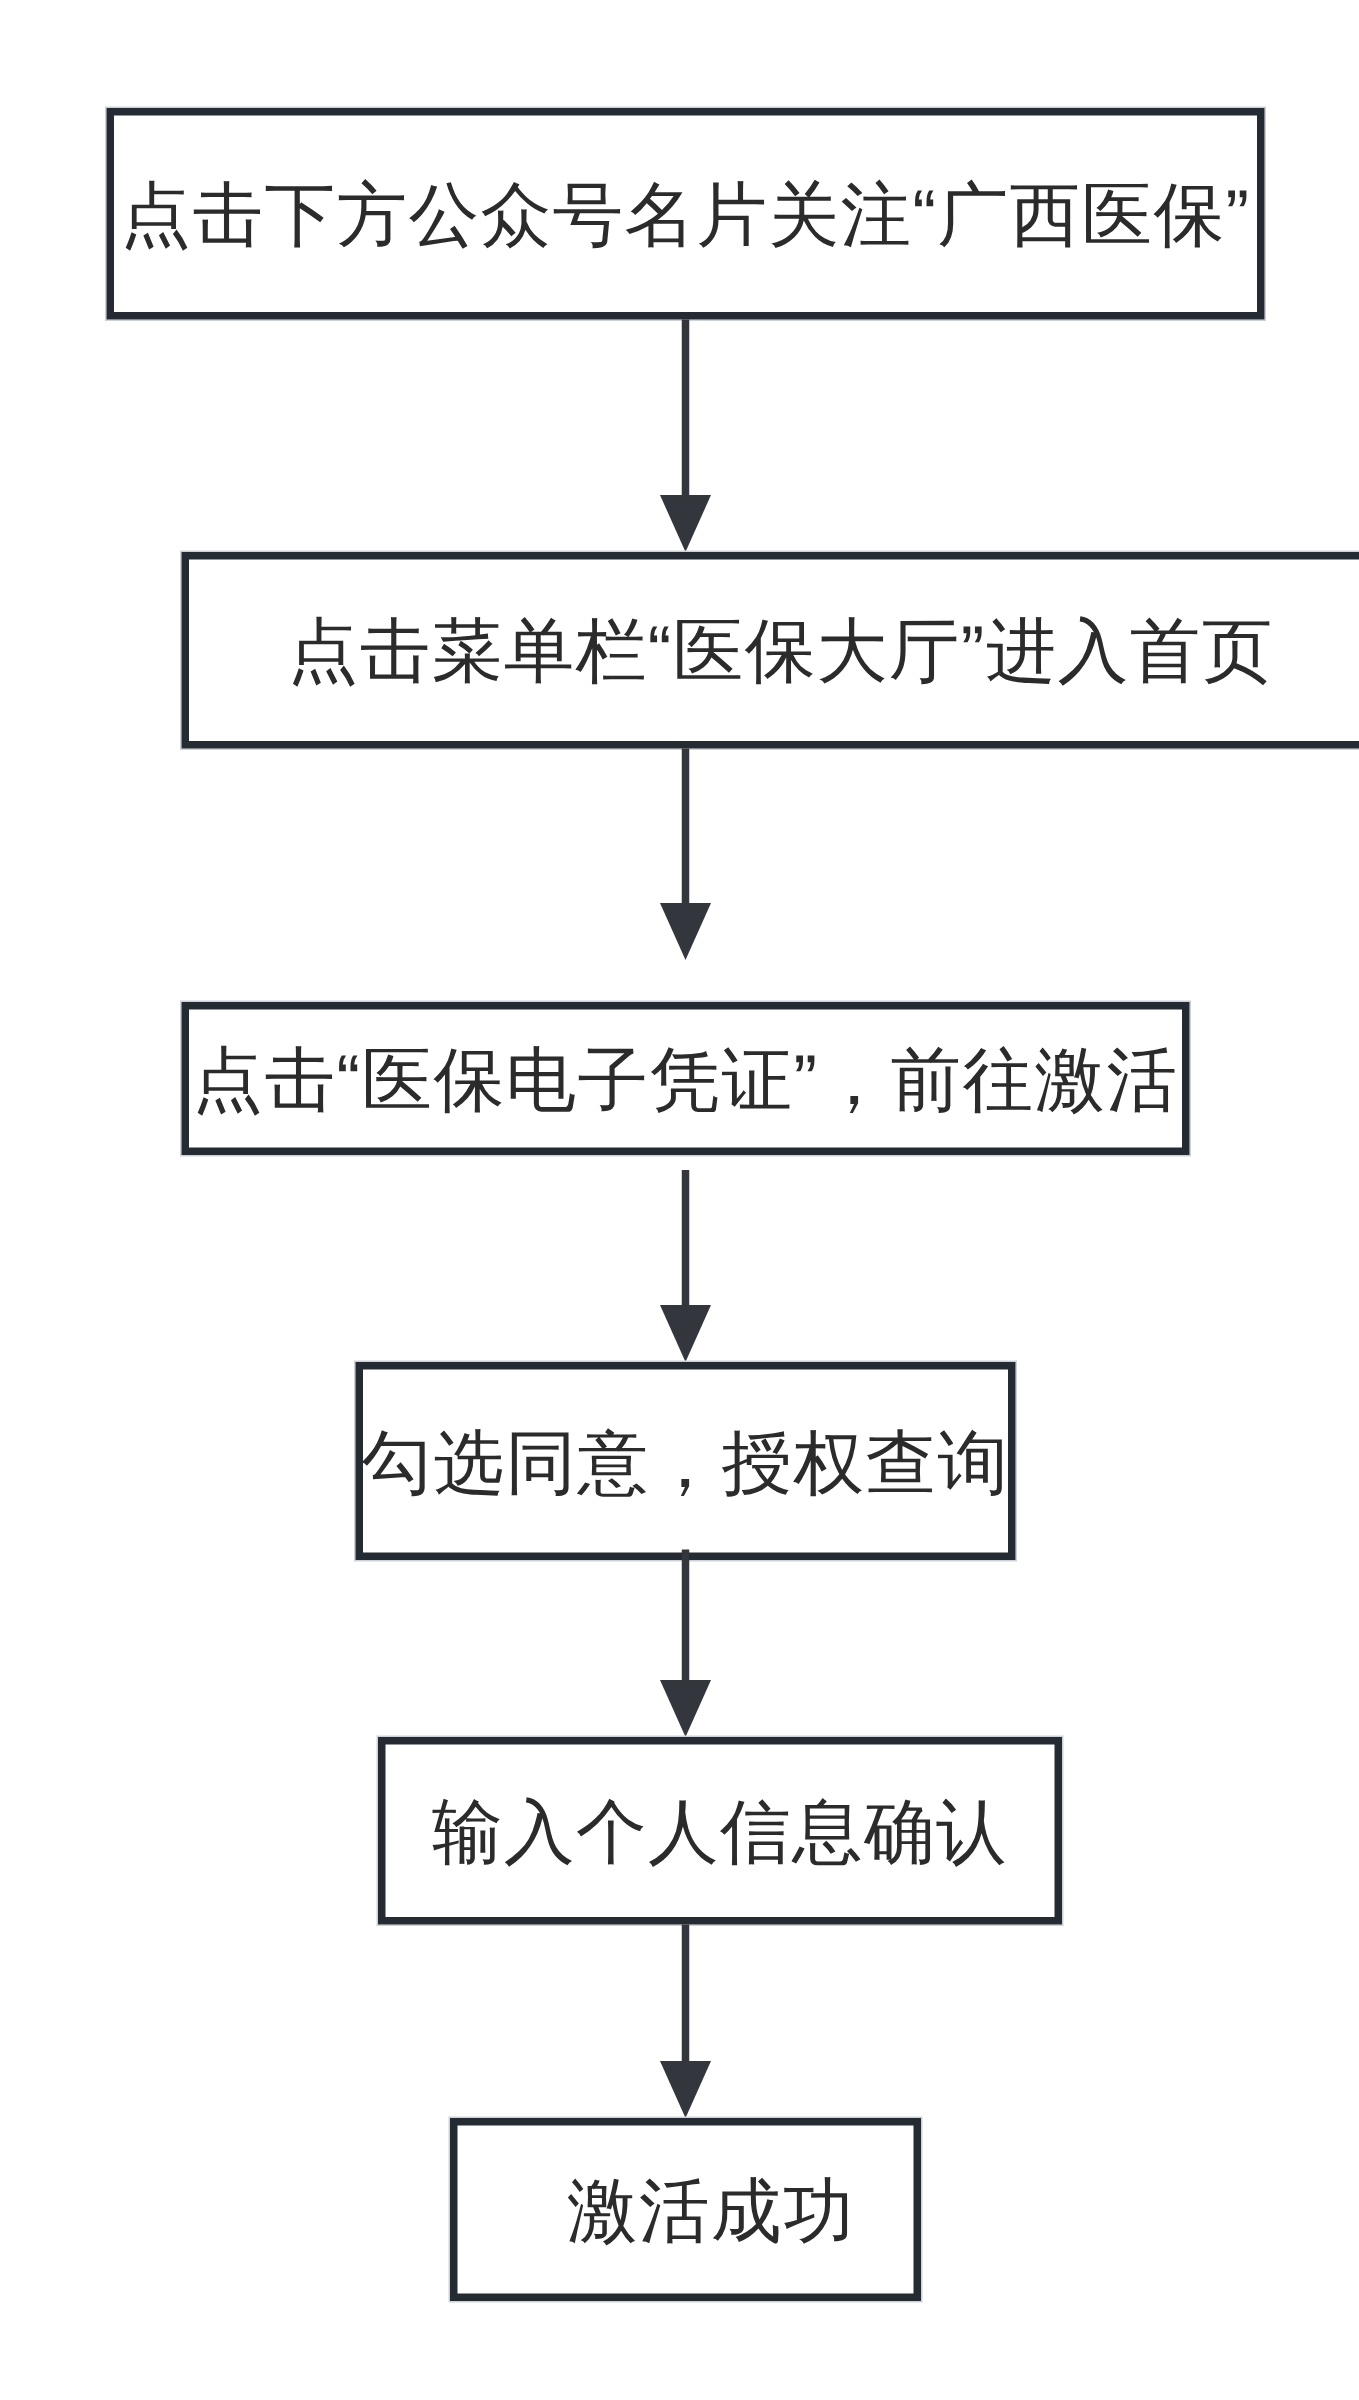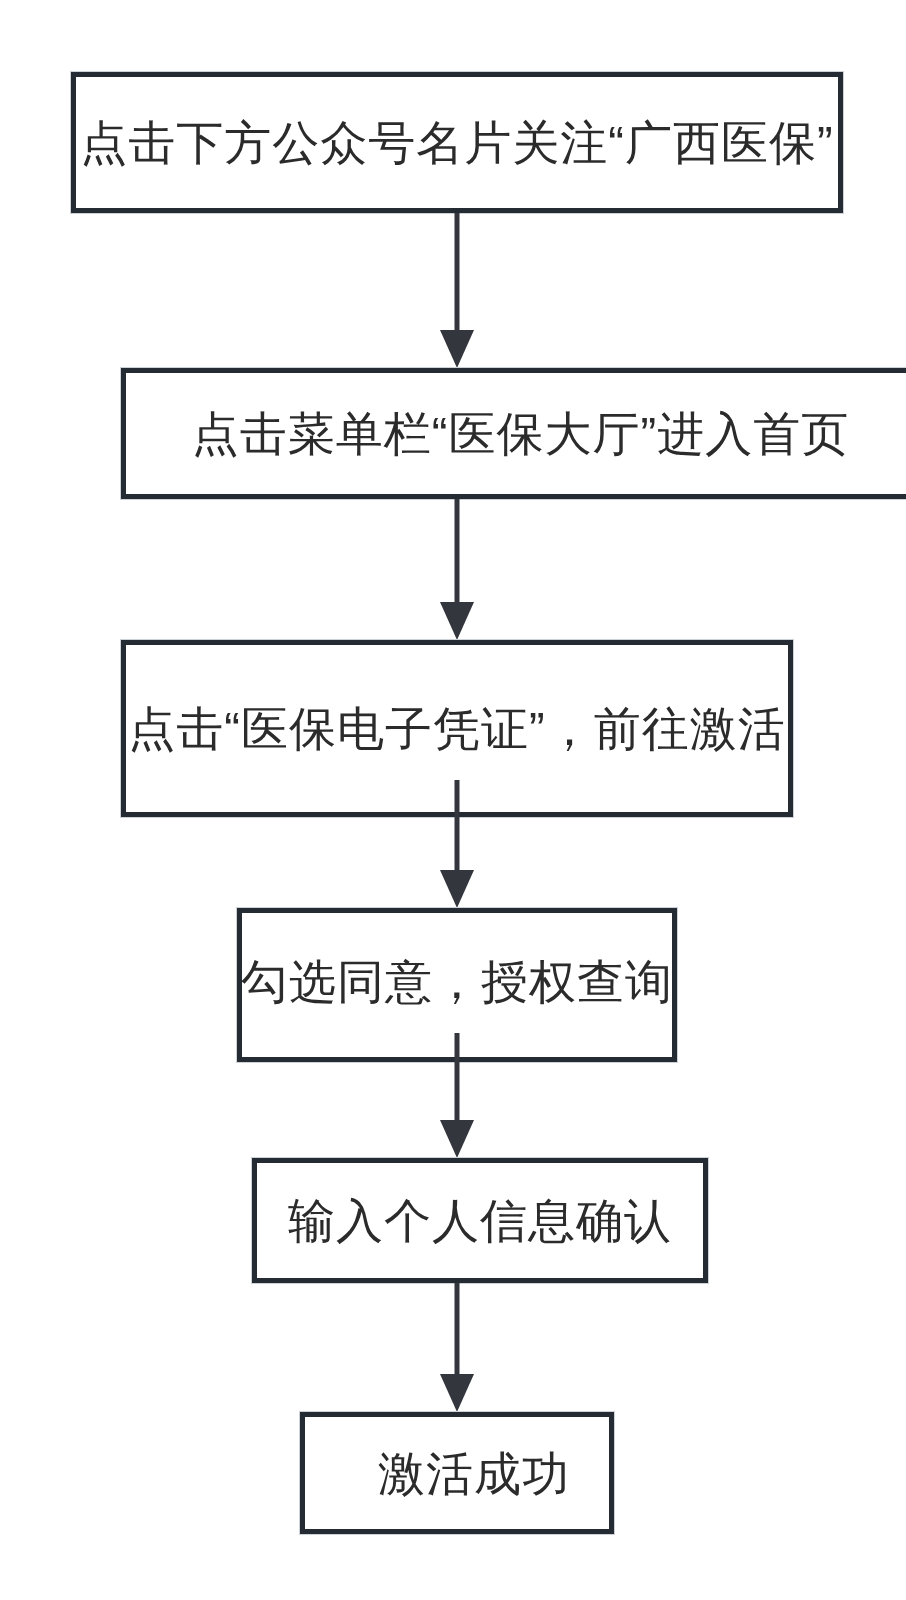--- a/index.html
+++ b/index.html
@@ -34,22 +34,22 @@
   }
   .node-label {
     font-size: 47px;
     color: var(--text);
     letter-spacing: 1px;
     white-space: nowrap;
     line-height: 1;
   }
   .node-1 { left: 71px;  top: 72px;   width: 772px; height: 141px; }
   .node-2 { left: 121px; top: 368px;  width: 799px; height: 131px; }
-  .node-3 { left: 121px; top: 640px;  width: 672px; height: 177px; }
-  .node-4 { left: 237px; top: 908px;  width: 440px; height: 154px; font-family: Liberation Mono, monospace; }
+  .node-3 { left: 121px; top: 668px;  width: 672px; height: 102px; }
+  .node-4 { left: 237px; top: 908px;  width: 440px; height: 132px; }
   .node-5 { left: 252px; top: 1158px; width: 456px; height: 125px; }
   .node-6 { left: 300px; top: 1412px; width: 314px; height: 122px; padding-left: 34px; }
 
   .arrow {
     position: absolute;
     width: 34px;
   }
   .arrow-line {
     position: absolute;
     left: 50%;

